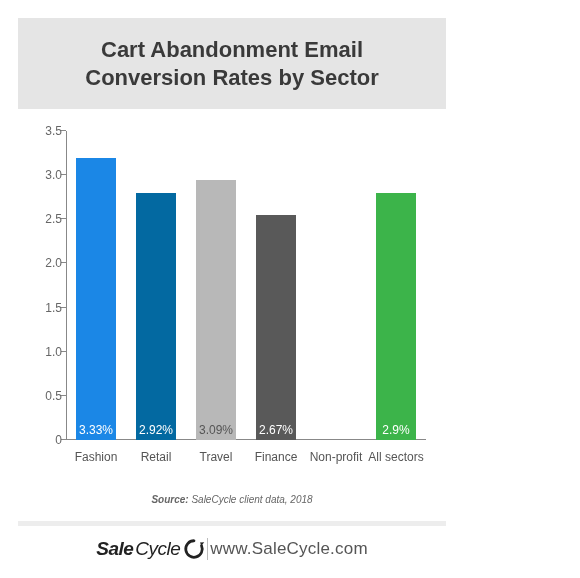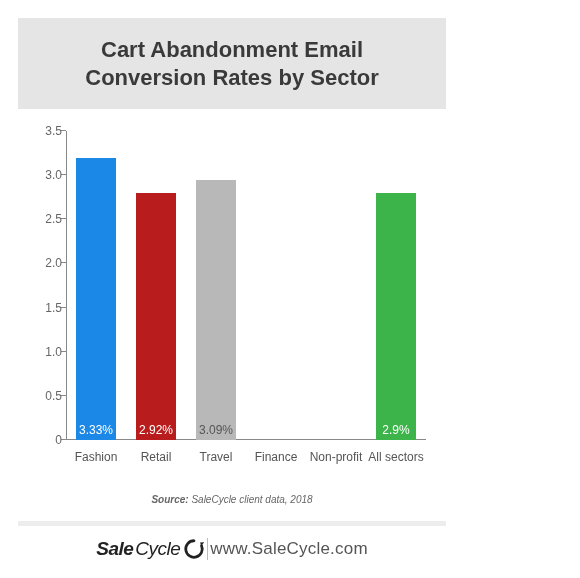--- a/index.html
+++ b/index.html
@@ -44,32 +44,35 @@
       <div class="axis-y"></div>
       <div class="axis-x"></div>
       <div class="bars" id="bars">
           <div class="bar-slot">
             <div class="bar" style="height: 91.4286%; background: rgb(27, 135, 230);">
               <div class="bar-label">3.33%</div>
             </div>
             <div class="cat-label">Fashion</div>
           </div>
           <div class="bar-slot">
-            <div class="bar" style="height: 80%; background: #b91c1c;">
+            <div class="bar" style="height: 80%; background: #0369a1;">
               <div class="bar-label">2.92%</div>
             </div>
             <div class="cat-label">Retail</div>
           </div>
           <div class="bar-slot">
             <div class="bar" style="height: 84.2857%; background: rgb(184, 184, 184);">
               <div class="bar-label dark">3.09%</div>
             </div>
             <div class="cat-label">Travel</div>
           </div>
           <div class="bar-slot">
+            <div class="bar" style="height: 72.8571%; background: rgb(89, 89, 89);">
+              <div class="bar-label">2.67%</div>
+            </div>
             <div class="cat-label">Finance</div>
           </div>
           <div class="bar-slot">
             <div class="cat-label">Non-profit</div>
           </div>
           <div class="bar-slot">
             <div class="bar" style="height: 80%; background: rgb(60, 180, 74);">
               <div class="bar-label">2.9%</div>
             </div>
             <div class="cat-label">All sectors</div>

